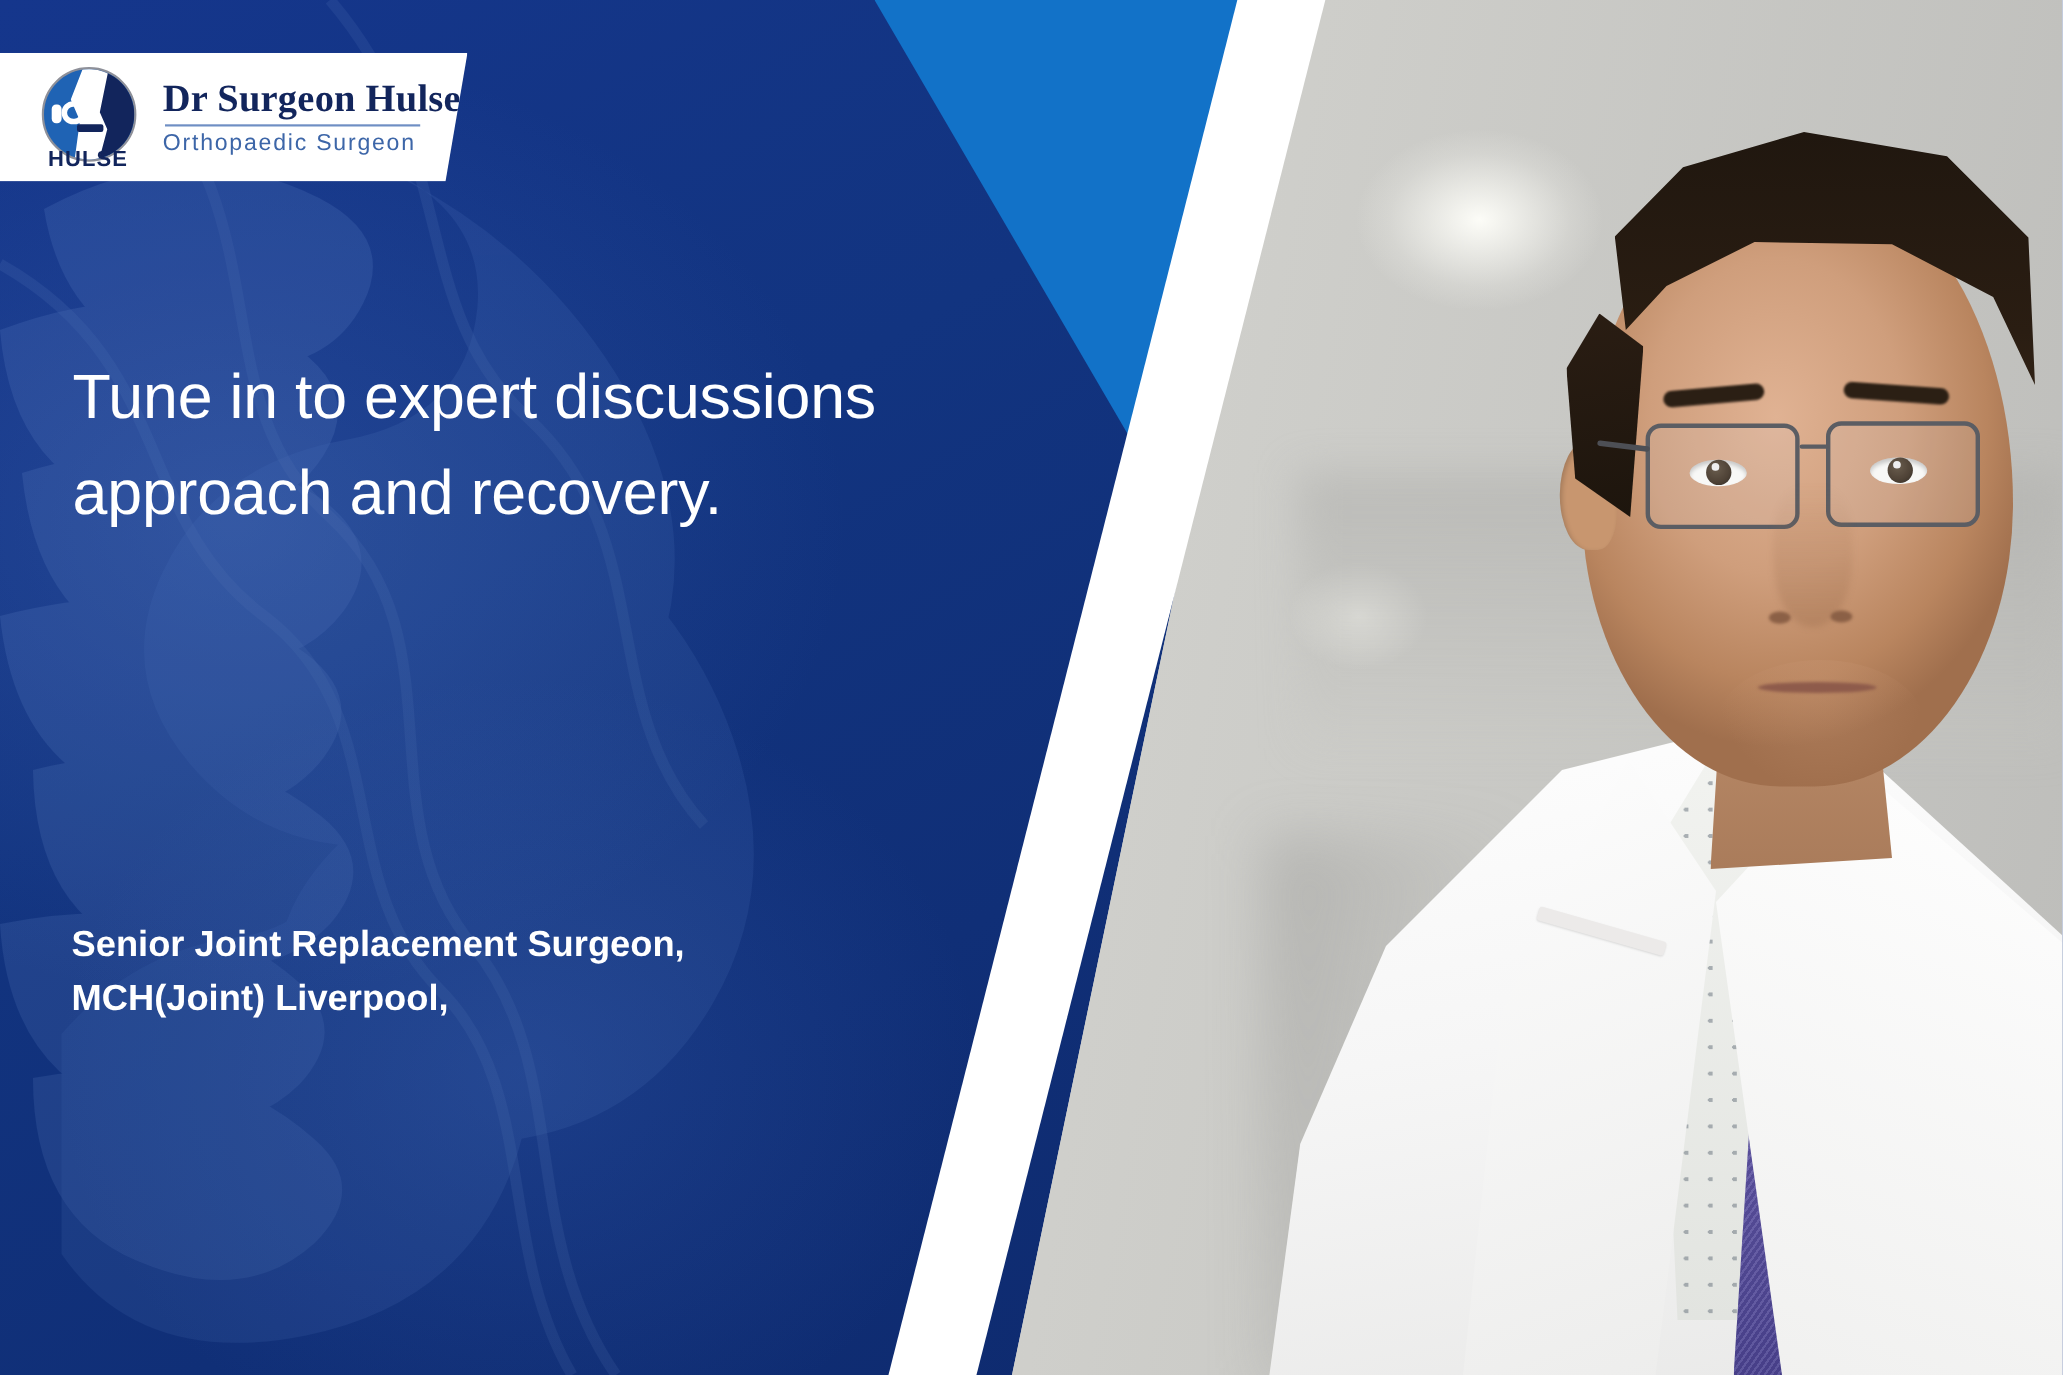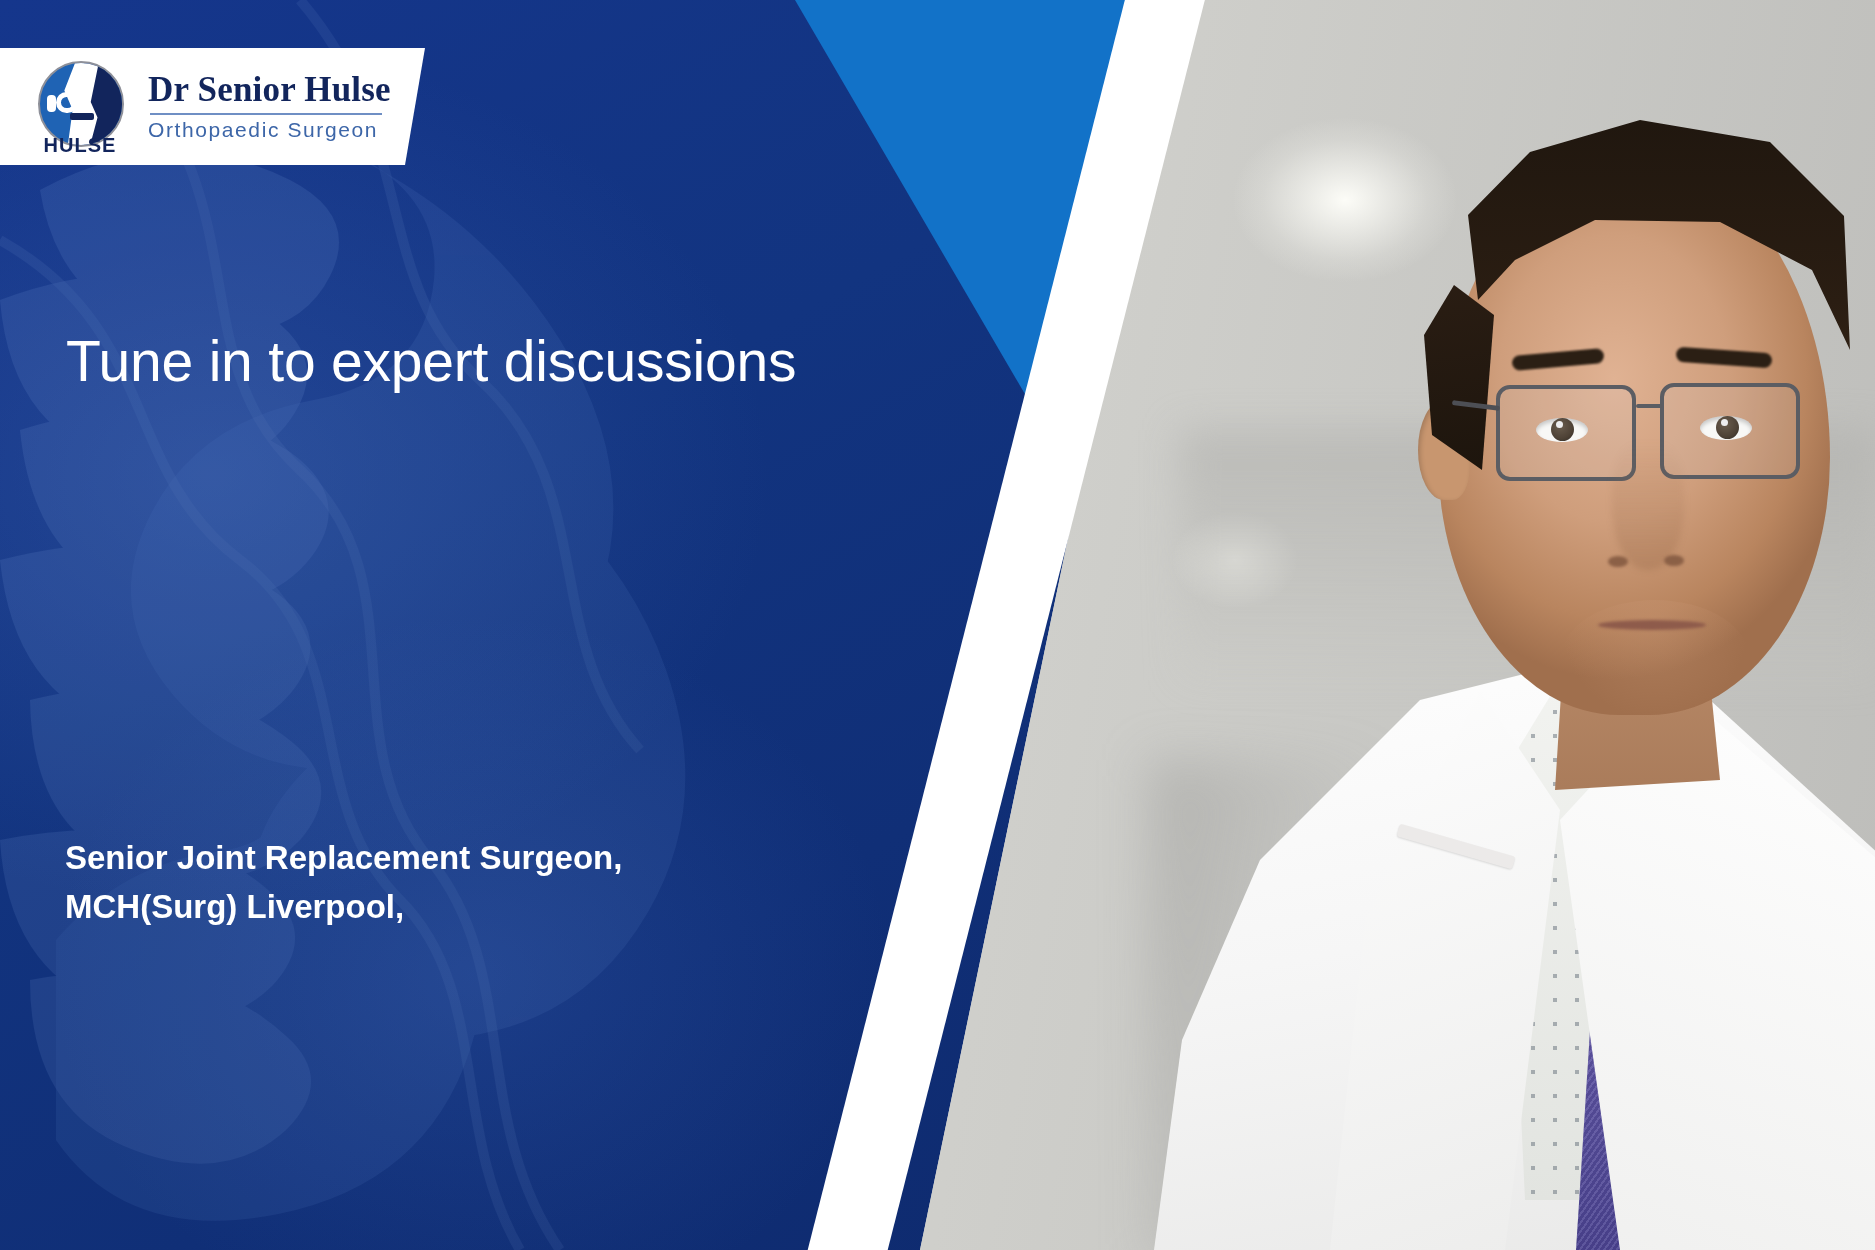--- a/index.html
+++ b/index.html
@@ -332,28 +332,29 @@
       <div class="logo-circle">
         <div class="knee-dark"></div>
         <div class="knee-light"></div>
         <div class="knee-cap"></div>
         <div class="knee-tab"></div>
         <div class="knee-slot"></div>
       </div>
       <div class="logo-hulse">HULSE</div>
     </div>
     <div class="logo-text">
-      <div class="logo-name">Dr Senior Hulse</div>
+      <div class="logo-name">Dr Surgeon Hulse</div>
       <div class="logo-rule"></div>
       <div class="logo-sub">Orthopaedic Surgeon</div>
     </div>
   </div>
 
   <div class="headline">
     <div>Tune in to expert discussions</div>
+    <div>approach and recovery.</div>
   </div>
 
   <div class="credentials">
     <div>Senior Joint Replacement Surgeon,</div>
-    <div>MCH(Surg) Liverpool,</div>
+    <div>MCH(Joint) Liverpool,</div>
   </div>
 
 </div>
 
 </body></html>

